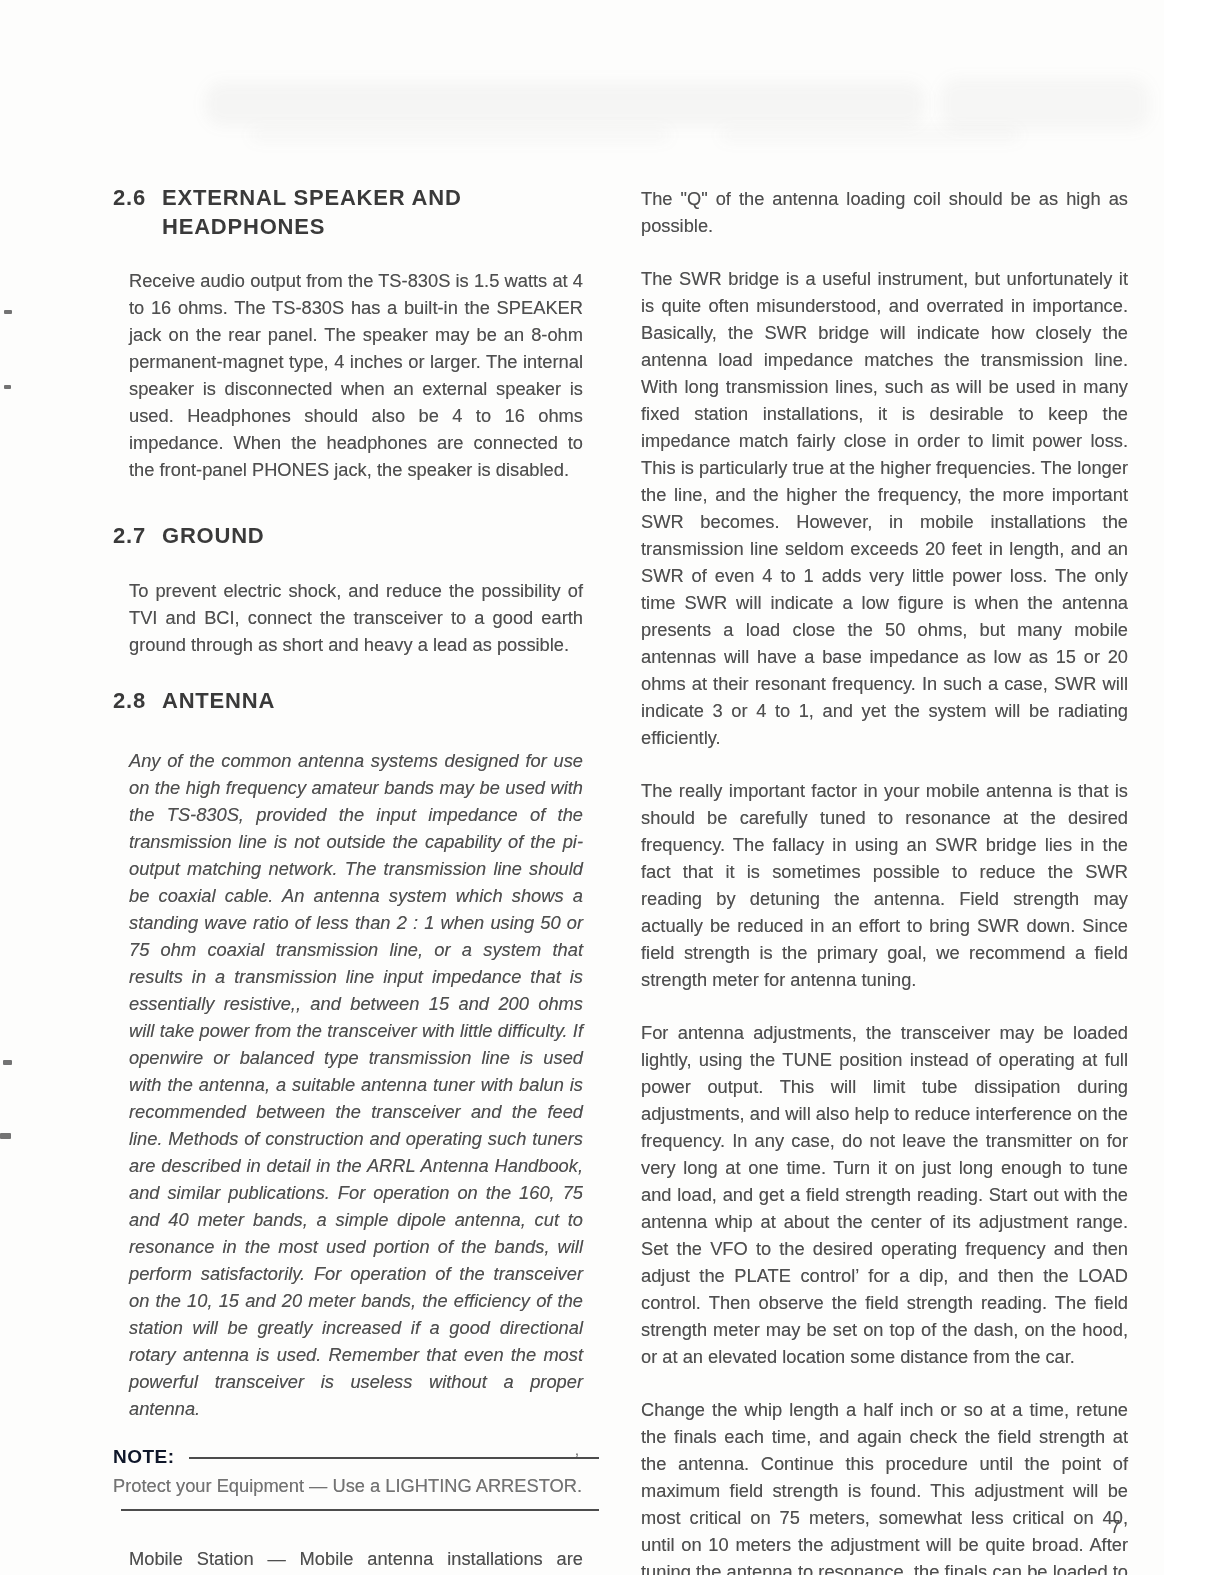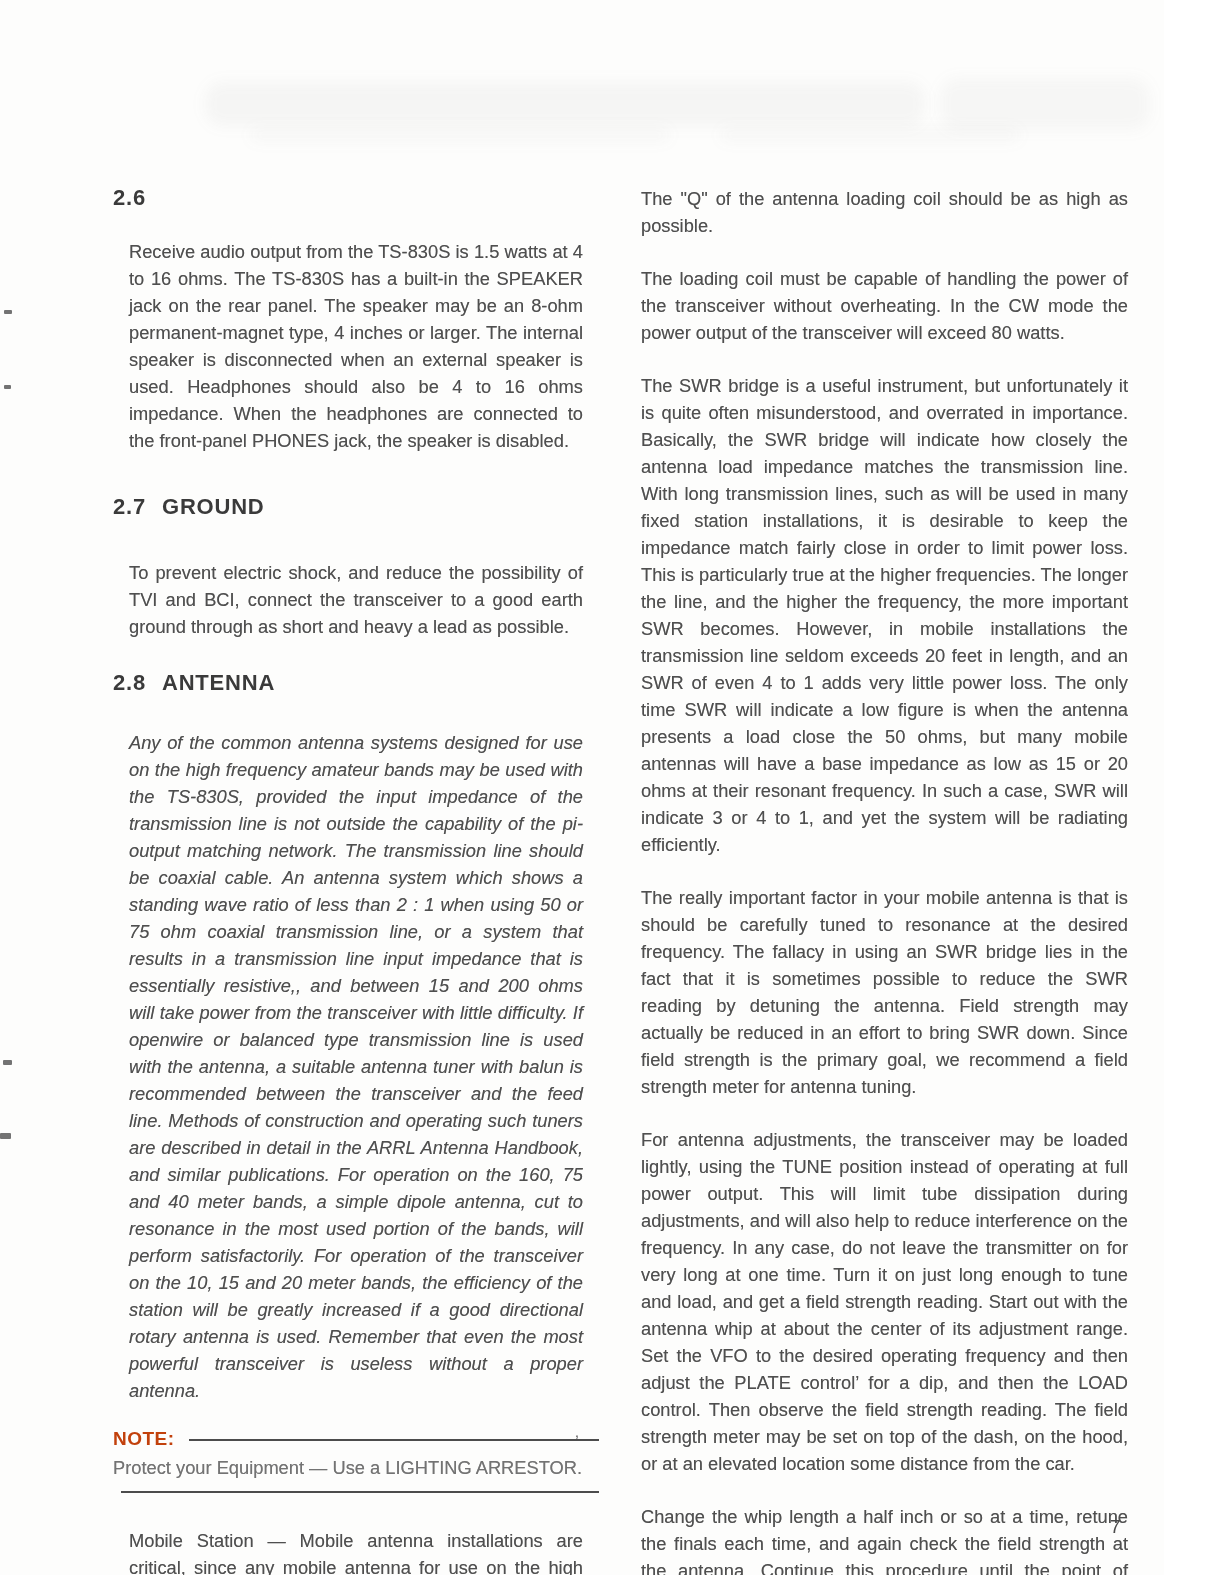--- a/index.html
+++ b/index.html
@@ -36,28 +36,28 @@
   .heading .h-num{margin-right:16px;}
   .para{
     margin:16px;
     font-size:18.3px;line-height:27px;
     text-align:justify;
     color:#4f4f4f;
     text-shadow:0 0 0.5px rgba(90,90,90,0.55);
   }
   .s26-h{margin-bottom:26px;}
   .s26-p{margin-bottom:38px;}
-  .s27-h{margin-bottom:38px;}
+  .s27-h{margin-bottom:27px;}
   .s27-p{margin-bottom:28px;}
   .s28-h{margin-bottom:32px;}
   .s28-p{margin-bottom:24px;font-style:italic;}
 
   .note{margin-bottom:34px;}
   .note-top{display:flex;align-items:center;}
-  .note-label{font-weight:bold;color:#c2410c;font-size:19px;letter-spacing:0.5px;}
+  .note-label{font-weight:bold;color:#0f172a;font-size:19px;letter-spacing:0.5px;}
   .note-line{flex:1;margin-left:14px;border-top:2px solid #4c4c4c;height:0;position:relative;top:1px;}
   .note-tick{position:relative;left:-24px;top:-7px;color:#4c4c4c;font-size:14px;width:0;display:inline-block;}
   .note-body{margin-top:4px;font-size:18.3px;line-height:27px;color:#737373;text-shadow:0 0 0.5px rgba(90,90,90,0.55);}
   .note-bottom{margin-top:10px;margin-left:8px;border-top:2px solid #4c4c4c;height:0;}
 
   .rp{margin:0 0 26px 0;}
   .page-number{
     position:absolute;left:1110px;top:1516px;
     font-size:19px;color:#4a4a4a;
   }
@@ -73,20 +73,24 @@
   <div class="ghost g4"></div>
   <div class="mark m1"></div>
   <div class="mark m2"></div>
   <div class="mark m3"></div>
   <div class="mark m4"></div>
 
   <div class="col col-left">
 
     <div class="heading s26-h">
       <span class="h-num">2.6</span>
+      <span class="h-title">
+        <span>EXTERNAL SPEAKER AND</span><br>
+        <span>HEADPHONES</span>
+      </span>
     </div>
     <p class="para s26-p">Receive audio output from the TS-830S is 1.5 watts at 4 to 16 ohms.  The TS-830S has a built-in the SPEAKER jack on the rear panel.  The speaker may be an 8-ohm permanent-magnet type, 4 inches or larger.  The internal speaker is disconnected when an external speaker is used.  Headphones should also be 4 to 16 ohms impedance.  When the headphones are connected to the front-panel PHONES jack, the speaker is disabled.</p>
 
     <div class="heading s27-h">
       <span class="h-num">2.7</span>
       <span class="h-title">GROUND</span>
     </div>
     <p class="para s27-p">To prevent electric shock, and reduce the possibility of TVI and BCI, connect the transceiver to a good earth ground through as short and heavy a lead as possible.</p>
 
     <div class="heading s28-h">
@@ -103,21 +107,20 @@
       </div>
       <div class="note-body">Protect your Equipment — Use a LIGHTING ARRESTOR.</div>
       <div class="note-bottom"></div>
     </div>
 
     <p class="para">Mobile Station — Mobile antenna installations are critical, since any mobile antenna for use on the high frequency bands represents a number of compromises.  Many amateurs lose the efficiency of their antenna through improper tuning.  Remember the following points when using the TS-830S with a mobile antenna.</p>
   </div>
 
   <div class="col col-right">
     <p class="para rp">The "Q" of the antenna loading coil should be as high as possible.</p>
-    <p class="para rp">The loading coil must be capable of handling the power of the transceiver without overheating.  In the CW mode the power output of the transceiver will exceed 80 watts.</p>
     <p class="para rp">The SWR bridge is a useful instrument, but unfortunately it is quite often misunderstood, and overrated in importance.  Basically, the SWR bridge will indicate how closely the antenna load impedance matches the transmission line.  With long transmission lines, such as will be used in many fixed station installations, it is desirable to keep the impedance match fairly close in order to limit power loss.  This is particularly true at the higher frequencies.  The longer the line, and the higher the frequency, the more important SWR becomes.  However, in mobile installations the transmission line seldom exceeds 20 feet in length, and an SWR of even 4 to 1 adds very little power loss.  The only time SWR will indicate a low figure is when the antenna presents a load close the 50 ohms, but many mobile antennas will have a base impedance as low as 15 or 20 ohms at their resonant frequency.  In such a case, SWR will indicate 3 or 4 to 1, and yet the system will be radiating efficiently.</p>
     <p class="para rp">The really important factor in your mobile antenna is that is should be carefully tuned to resonance at the desired frequency.  The fallacy in using an SWR bridge lies in the fact that it is sometimes possible to reduce the SWR reading by detuning the antenna.  Field strength may actually be reduced in an effort to bring SWR down.  Since field strength is the primary goal, we recommend a field strength meter for antenna tuning.</p>
     <p class="para rp">For antenna adjustments, the transceiver may be loaded lightly, using the TUNE position instead of operating at full power output.  This will limit tube dissipation during adjustments, and will also help to reduce interference on the frequency.  In any case, do not leave the transmitter on for very long at one time.  Turn it on just long enough to tune and load, and get a field strength reading.  Start out with the antenna whip at about the center of its adjustment range.  Set the VFO to the desired operating frequency and then adjust the PLATE control’ for a dip, and then the LOAD control.  Then observe the field strength reading.  The field strength meter may be set on top of the dash, on the hood, or at an elevated location some distance from the car.</p>
     <p class="para rp">Change the whip length a half inch or so at a time, retune the finals each time, and again check the field strength at the antenna.  Continue this procedure until the point of maximum field strength is found.  This adjustment will be most critical on 75 meters, somewhat less critical on 40, until on 10 meters the adjustment will be quite broad.  After tuning the antenna to resonance, the finals can be loaded to full power.</p>
   </div>
 
   <div class="page-number">7</div>
 </div>
 
 </body></html>

